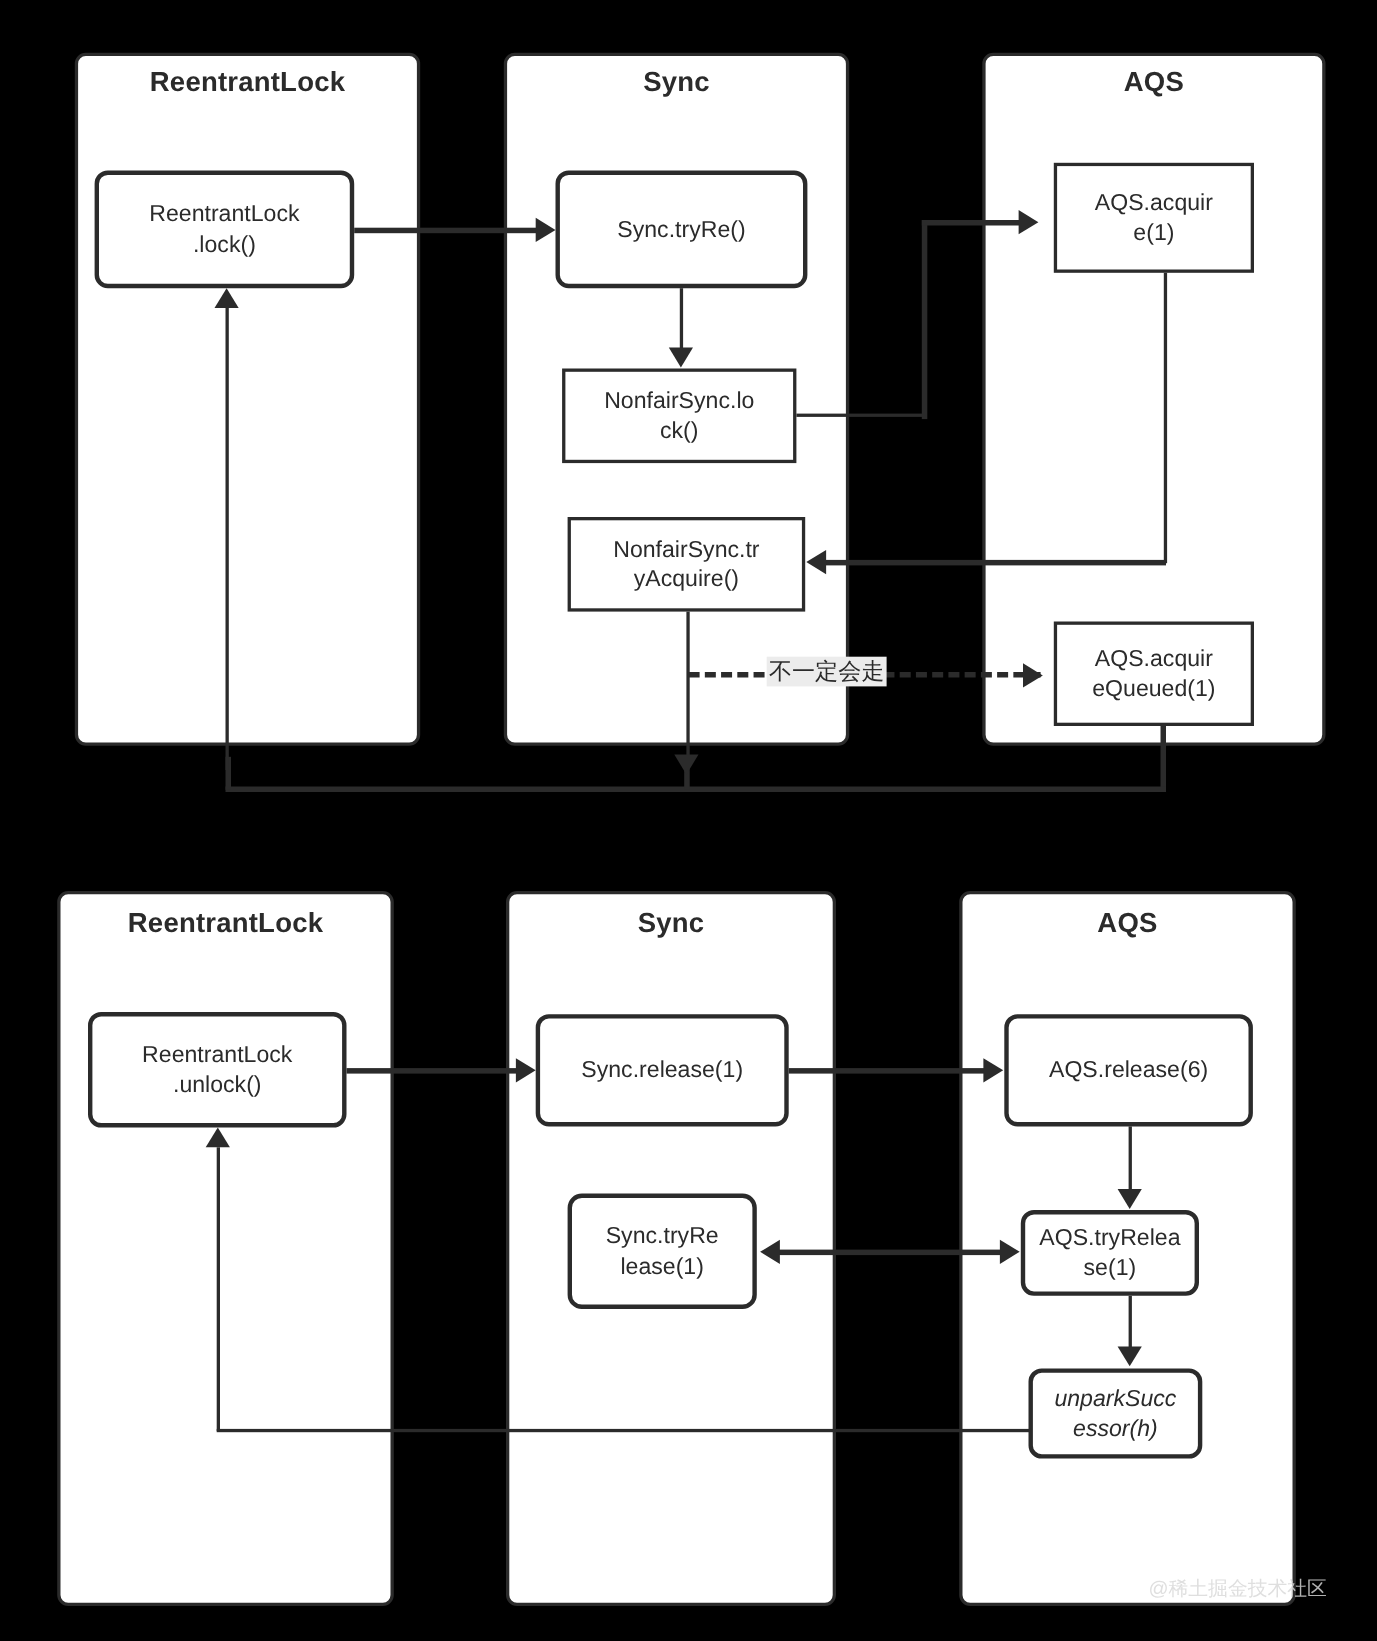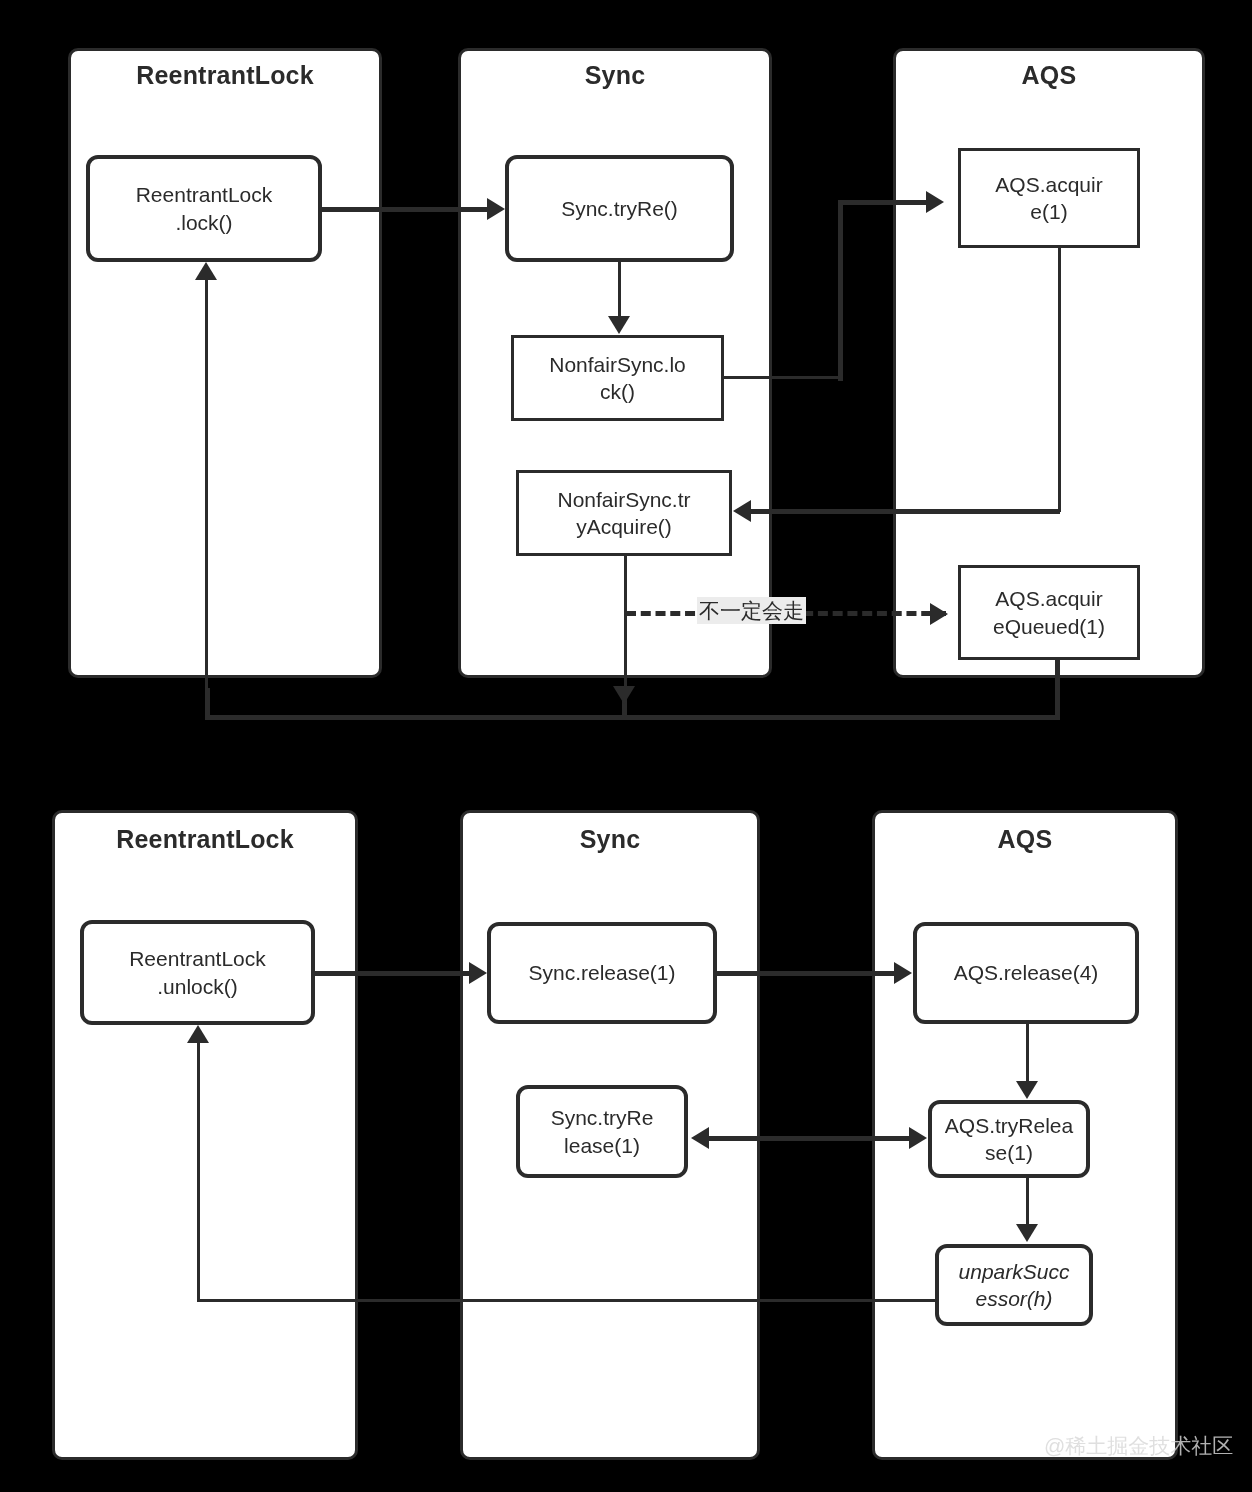--- a/index.html
+++ b/index.html
@@ -38,21 +38,21 @@
   .ar-l{border-top:11px solid transparent;border-bottom:11px solid transparent;
         border-right:18px solid #2b2b2b;}
   .ar-d{border-left:11px solid transparent;border-right:11px solid transparent;
         border-top:18px solid #2b2b2b;}
   .ar-u{border-left:11px solid transparent;border-right:11px solid transparent;
         border-bottom:18px solid #2b2b2b;}
 
   .edge-label{position:absolute;background:#ececec;color:#2b2b2b;
         font-size:21px;line-height:1;padding:3px 2px;white-space:nowrap;}
 
-  .watermark{position:absolute;color:#d8d8d8;font-size:21px;opacity:.82;
+  .watermark{position:absolute;color:#d8d8d8;font-size:18px;opacity:.82;
         white-space:nowrap;}
 </style>
 </head>
 <body>
 
 <div class="stage">
 
   <div class="lane" style="left:68px;top:48px;width:314px;height:630px;">
     <div class="lane-title" style="top:10px;">ReentrantLock</div>
   </div>
@@ -133,27 +133,27 @@
 
   <div class="node round thick" style="left:80px;top:920px;width:235px;height:105px;">
     <span style="white-space:pre-line;">ReentrantLock
 .unlock()</span>
   </div>
 
   <div class="node round thick" style="left:487px;top:922px;width:230px;height:102px;">
     <span style="white-space:pre-line;text-align:center;">Sync.release(1)</span>
   </div>
 
-  <div class="node round thick" style="left:516px;top:1085px;width:172px;height:93px;">
+  <div class="node round thick" style="left:516px;top:1085px;width:172px;height:105px;border-radius:13px;">
     <span style="white-space:pre-line;">Sync.tryRe
 lease(1)</span>
   </div>
 
   <div class="node round thick" style="left:913px;top:922px;width:226px;height:102px;">
-    <span style="white-space:pre-line;">AQS.release(4)</span>
+    <span style="white-space:pre-line;">AQS.release(6)</span>
   </div>
 
   <div class="node round thick" style="left:928px;top:1100px;width:162px;height:78px;">
     <span style="white-space:pre-line;">AQS.tryRelea
 se(1)</span>
   </div>
 
   <div class="node round thick" style="left:935px;top:1244px;width:158px;height:82px;font-style:italic;">
     <span style="white-space:pre-line;">unparkSucc
 essor(h)</span>

